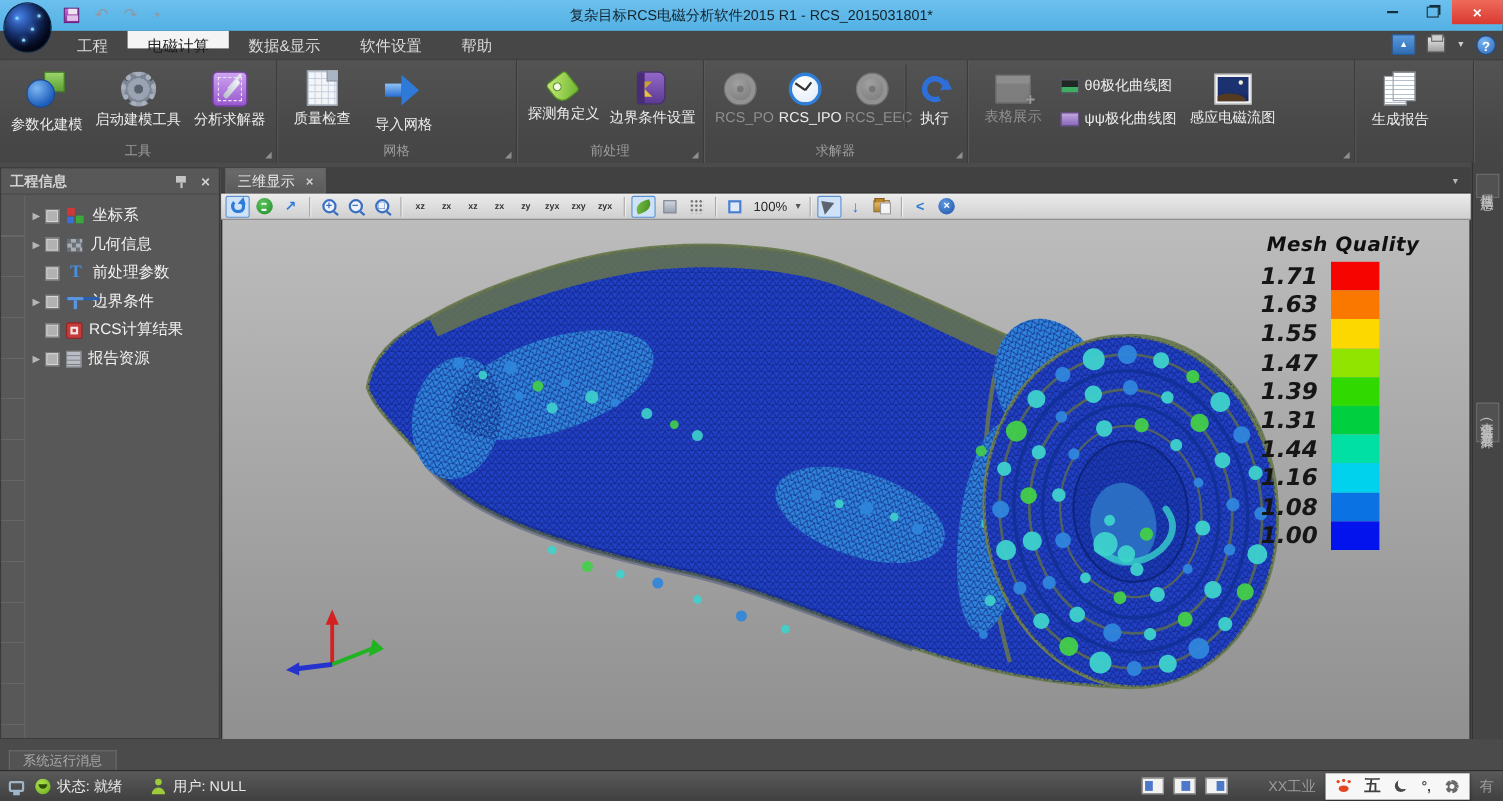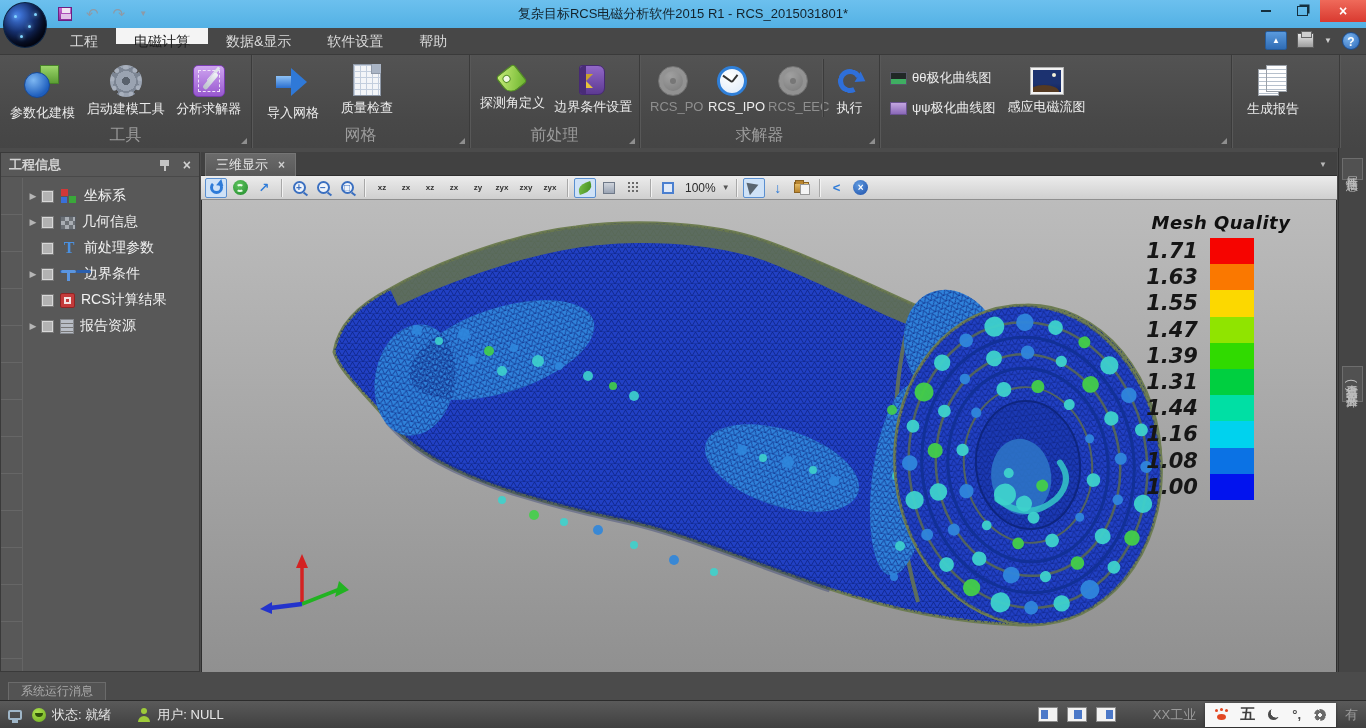--- a/index.html
+++ b/index.html
@@ -34,21 +34,21 @@
   .collapse-btn{width:22px;height:19px;background:linear-gradient(#5a9ade,#2f6cb4);border:1px solid #275b98;border-radius:2px;color:#fff;font-size:8px;text-align:center;line-height:18px;}
   .printer{width:17px;height:15px;background:linear-gradient(#e9e9e9,#9d9d9d);border:1px solid #5b5b5b;position:relative;}
   .printer::after{content:"";position:absolute;left:3px;top:-3px;width:9px;height:5px;background:#cfcfcf;border:1px solid #666;}
   .drop{color:#cfcfcf;font-size:8px;}
   .helpbtn{width:18px;height:18px;border-radius:50%;background:radial-gradient(circle at 35% 30%,#7ab4ee,#2b67b8);color:#fff;font-weight:bold;font-size:12px;text-align:center;line-height:18px;border:1px solid #1d4d8e;}
 
   
   #ribbon{position:absolute;left:0;top:55px;width:1366px;height:93px;background:linear-gradient(#535353,#484848 70%,#454545);display:flex;}
   .rgroup{position:relative;height:93px;padding:4px 4px 18px 4px;display:flex;align-items:flex-start;
     border-right:1px solid #3b3b3b;box-shadow:1px 0 0 #585858;}
-  .rgroup-label{position:absolute;left:0;right:0;bottom:2px;text-align:center;font-size:16px;color:#9c9c9c;}
+  .rgroup-label{position:absolute;left:0;right:0;bottom:2px;text-align:center;font-size:12px;color:#9c9c9c;}
   .launcher{position:absolute;right:4px;bottom:4px;width:0;height:0;border-left:6px solid transparent;border-bottom:6px solid #8f8f8f;}
   .rbtn{min-width:74px;padding:2px 6px 0 6px;text-align:center;color:#ececec;font-size:13px;}
   .rbtn .cap{display:block;margin-top:3px;white-space:nowrap;}
   .rbtn.disabled{color:#8f8f8f;}
   .rbtn.disabled .ic{filter:grayscale(1);opacity:.5;}
   .ic{width:38px;height:38px;margin:2px auto 0;position:relative;}
 
   .i-gear{width:32px;height:32px;margin:4px auto 0;border-radius:50%;border:5px dotted #a8b0bd;
     background:radial-gradient(circle,#59616c 0 4px,#9aa3b1 4px 10px,#7c8593 10px 13px,transparent 13px);}
   .i-param::before{content:"";position:absolute;right:2px;top:2px;width:17px;height:17px;background:linear-gradient(#9bd66a,#5c9e34);border:1px solid #47822a;}
@@ -259,26 +259,26 @@
     <div class="rbtn">
       <div class="ic i-meshtool"></div>
       <span class="cap">分析求解器</span>
     </div>
     <div class="rgroup-label">工具</div>
     <div class="launcher"></div>
   </div>
 
   <div class="rgroup" style="width:218px">
     <div class="rbtn">
+      <div class="ic i-qcheck"></div>
+      <span class="cap">质量检查</span>
+    </div>
+    <div class="rbtn">
       <div class="ic i-import"></div>
       <span class="cap">导入网格</span>
-    </div>
-    <div class="rbtn">
-      <div class="ic i-qcheck"></div>
-      <span class="cap">质量检查</span>
     </div>
     <div class="rgroup-label">网格</div>
     <div class="launcher"></div>
   </div>
 
   <div class="rgroup" style="width:170px">
     <div class="rbtn">
       <div class="ic i-probe"></div>
       <span class="cap">探测角定义</span>
     </div>
@@ -305,20 +305,24 @@
     </div>
     <div class="rbtn solver-sep" style="min-width:52px">
       <div class="ic i-exec"></div>
       <span class="cap">执行</span>
     </div>
     <div class="rgroup-label">求解器</div>
     <div class="launcher"></div>
   </div>
 
   <div class="rgroup" style="width:352px">
+    <div class="rbtn disabled">
+      <div class="ic i-table"></div>
+      <span class="cap">表格展示</span>
+    </div>
     <div class="stack">
       <div class="smallbtn">
         <span class="mini-ic i-theta"></span><span>θθ极化曲线图</span>
       </div>
       <div class="smallbtn">
         <span class="mini-ic i-psi"></span><span>ψψ极化曲线图</span>
       </div>
     </div>
     <div class="rbtn">
       <div class="ic i-flow">

